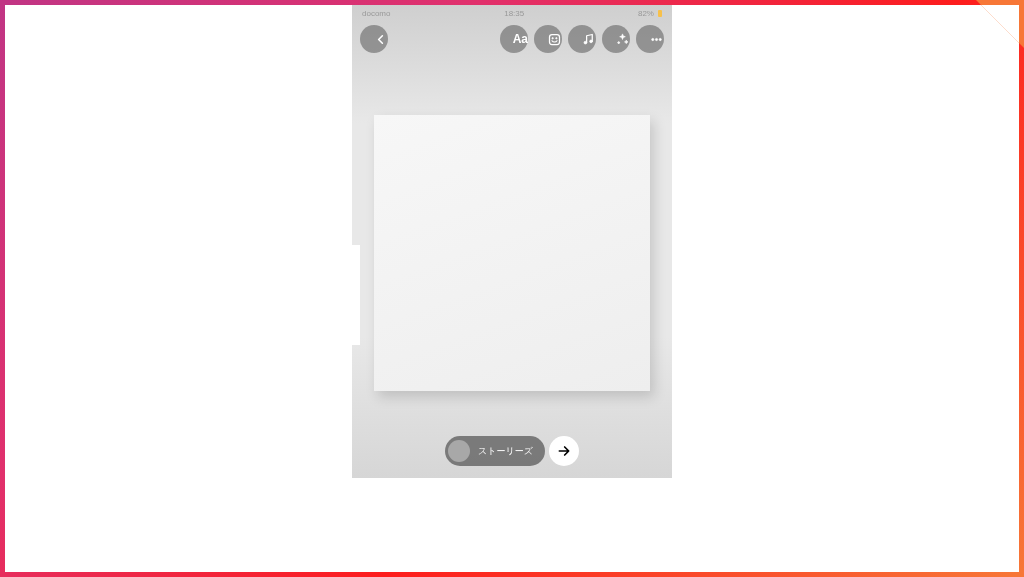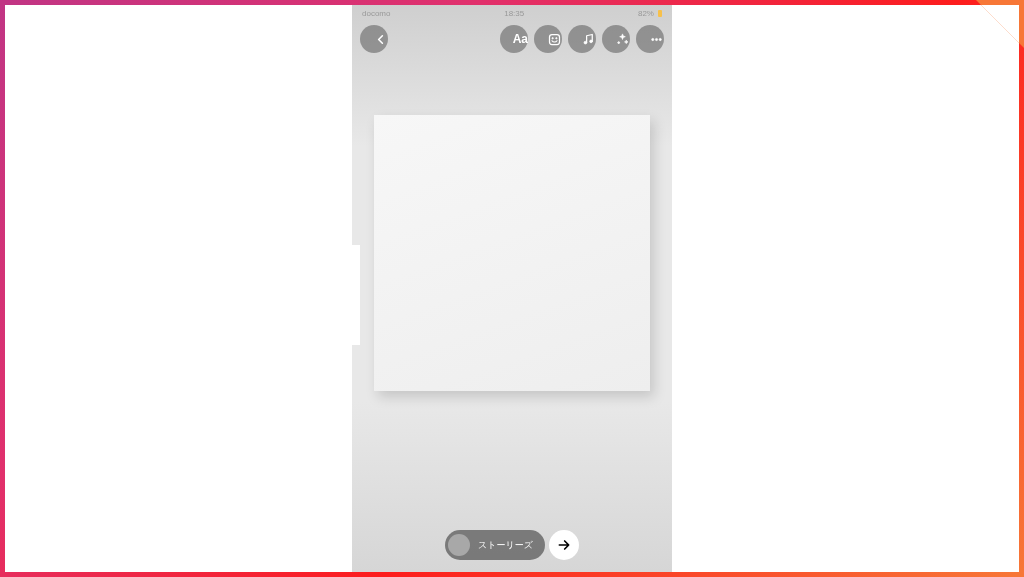--- a/index.html
+++ b/index.html
@@ -46,21 +46,21 @@
     }
     .white-box-left { top: 245px; left: 195px; width: 165px; height: 100px; }
     .white-box-right { top: 245px; right: 140px; width: 170px; height: 100px; }
 
     .phone {
       position: absolute;
       left: 50%;
       top: 5px;
       transform: translateX(-50%);
       width: 320px;
-      height: 567px;
+      height: 473px;
       background: linear-gradient(180deg, #cfcfcf 0%, #e8e8e8 25%, #e8e8e8 70%, #d6d6d6 100%);
       overflow: hidden;
     }
     .status-bar {
       height: 16px;
       display: flex;
       justify-content: space-between;
       align-items: center;
       padding: 0 10px;
       font-size: 8px;

